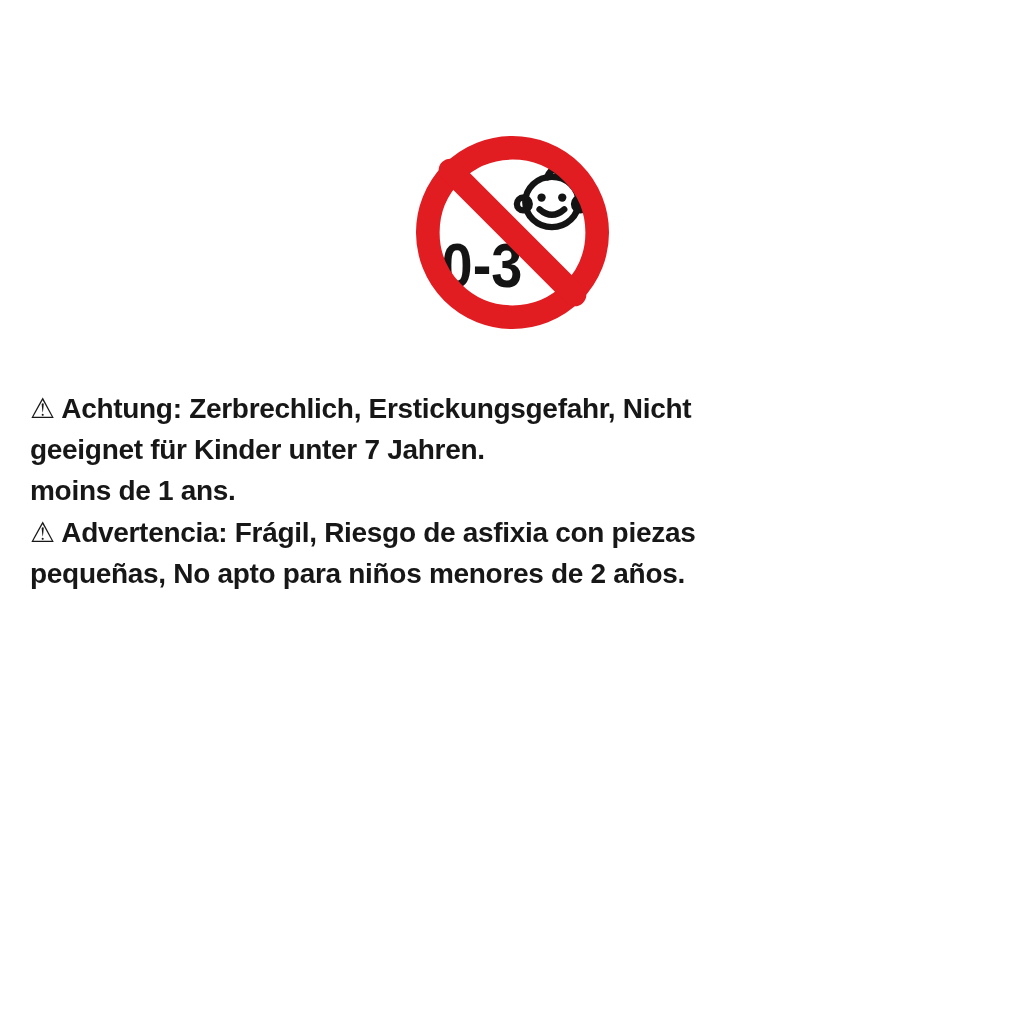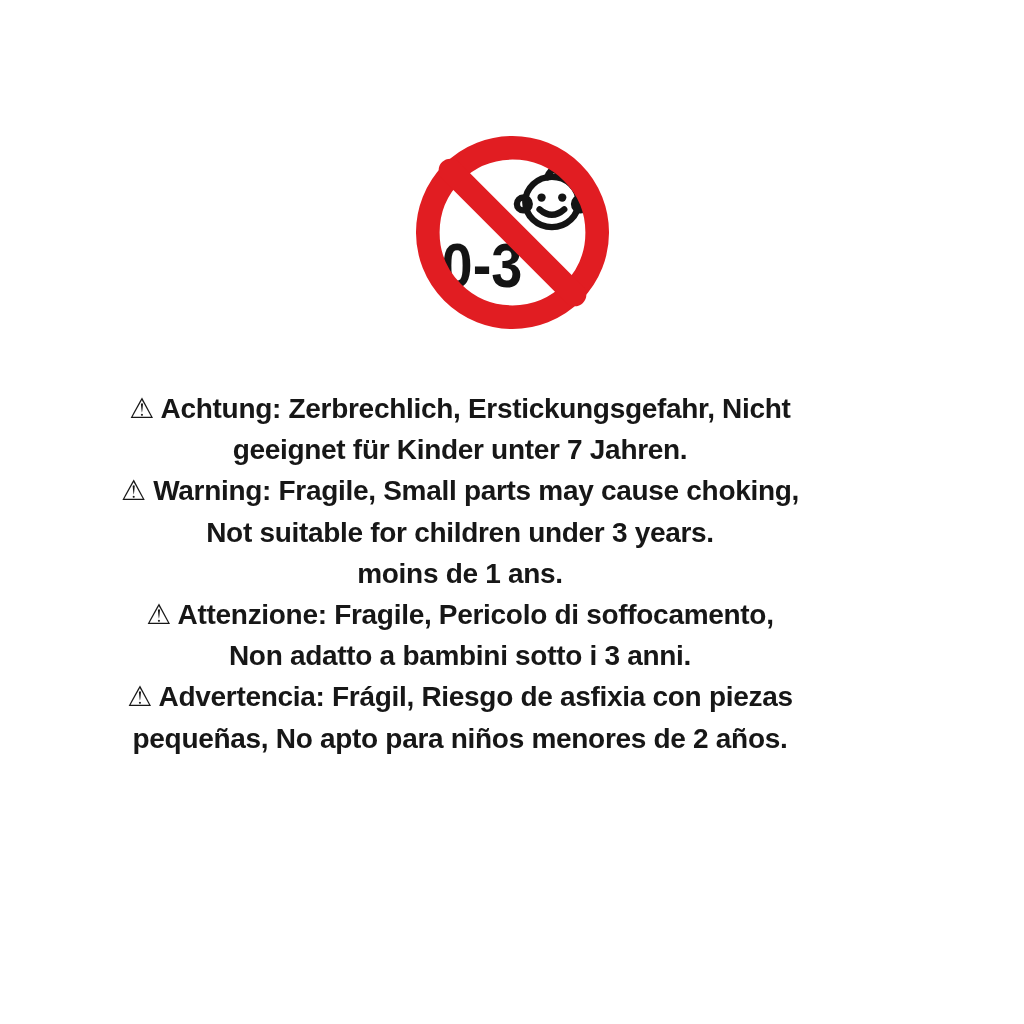--- a/index.html
+++ b/index.html
@@ -19,21 +19,21 @@
     left: 414px; top: 134px;
     width: 197px; height: 197px;
   }
   .sign svg { width: 100%; height: 100%; display: block; }
   .warning-block {
     position: absolute;
     top: 388px;
     left: 50%;
     transform: translateX(-50%);
     width: 860px;
-    text-align: center;
+    text-align: left;
     color: #171717;
     font-weight: 700;
     font-size: 28px;
     line-height: 41.2px;
     letter-spacing: -0.3px;
     white-space: nowrap;
   }
   .wline { display: block; }
 </style>
 </head>
@@ -67,33 +67,25 @@
     </svg>
   </div>
 
   <div class="warning-block">
 
     <div>
       <span class="wline">⚠ Achtung: Zerbrechlich, Erstickungsgefahr, Nicht</span>
       <span class="wline">geeignet für Kinder unter 7 Jahren.</span>
     </div>
 
-    <div>
-      <span class="wline">⚠ Warning: Fragile, Small parts may cause choking,</span>
-      <span class="wline">Not suitable for children under 3 years.</span>
-    </div>
 
     <div>
       <span class="wline">moins de 1 ans.</span>
     </div>
 
-    <div>
-      <span class="wline">⚠ Attenzione: Fragile, Pericolo di soffocamento,</span>
-      <span class="wline">Non adatto a bambini sotto i 3 anni.</span>
-    </div>
 
     <div>
       <span class="wline">⚠ Advertencia: Frágil, Riesgo de asfixia con piezas</span>
       <span class="wline">pequeñas, No apto para niños menores de 2 años.</span>
     </div>
 
   </div>
 </div>
 
 </body></html>

